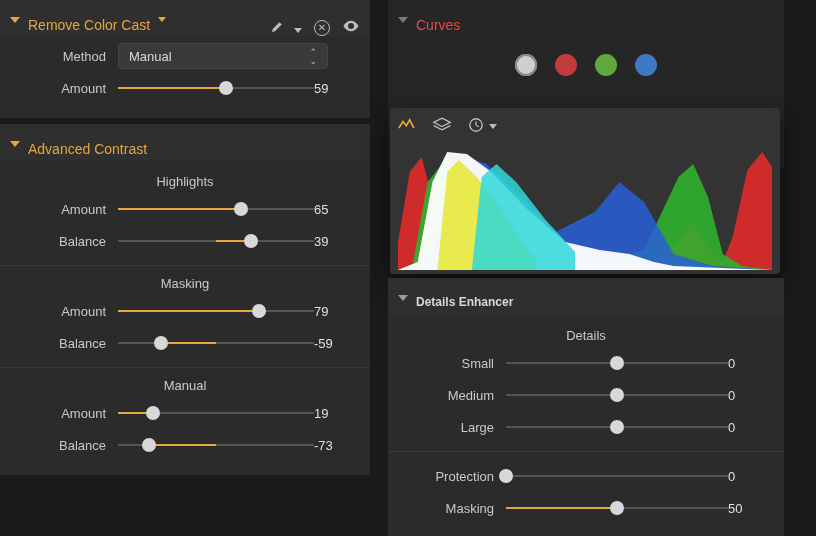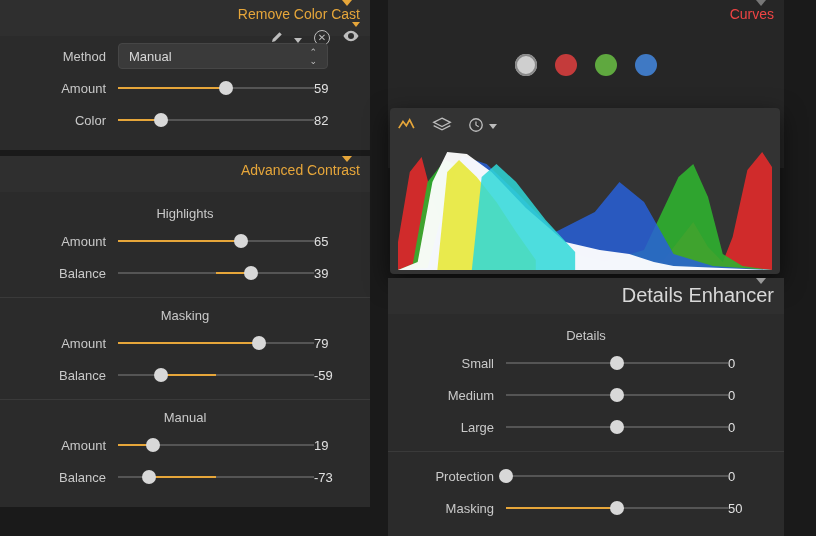--- a/index.html
+++ b/index.html
@@ -22,28 +22,27 @@
     position: absolute;
     left: 388px; top: 0;
     width: 396px;
   }
   .panel {
     background: #2b2b2b;
     margin-bottom: 6px;
   }
   .panel-header {
     display: flex;
-    align-items: flex-end;
+    align-items: flex-start;
     height: 36px;
-    padding: 0 10px;
+    padding: 17px 10px;
     background: #2f2f2f;
-    flex-direction: column;
   }
   .accent-title { color: #e6a63a; font-weight: 500; font-size: 14px; }
-  .plain-title { color: #d8d8d8; font-weight: 400; font-size: 20px; }
+  .plain-title { color: #d8d8d8; font-weight: 700; font-size: 12px; }
   .disclosure {
     width: 0; height: 0;
     border-left: 5px solid transparent;
     border-right: 5px solid transparent;
     border-top: 6px solid #9a9a9a;
     margin-right: 8px;
   }
   .disclosure.accent { border-top-color: #e6a63a; }
   .mini-chevron {
     width: 0; height: 0;
@@ -200,31 +199,20 @@
         <span class="label">Amount</span>
         <div class="control">
             <div class="slider">
               <div class="track"></div>
               <div class="fill" style="left: 0%; width: 55%;"></div>
               <div class="thumb" style="left: 55%;"></div>
             </div>
           </div>
         <span class="value">59</span>
       </div>
-      <div class="row">
-        <span class="label">Color</span>
-        <div class="control">
-            <div class="slider">
-              <div class="track"></div>
-              <div class="fill" style="left: 0%; width: 22%;"></div>
-              <div class="thumb" style="left: 22%;"></div>
-            </div>
-          </div>
-        <span class="value">82</span>
-      </div>
     </div>
   </div>
 
   <div class="panel">
     <div class="panel-header">
       <span class="disclosure accent"></span>
       <span class="accent-title">Advanced Contrast</span>
     </div>
     <div class="body">
       <div class="sub-h">Highlights</div>

